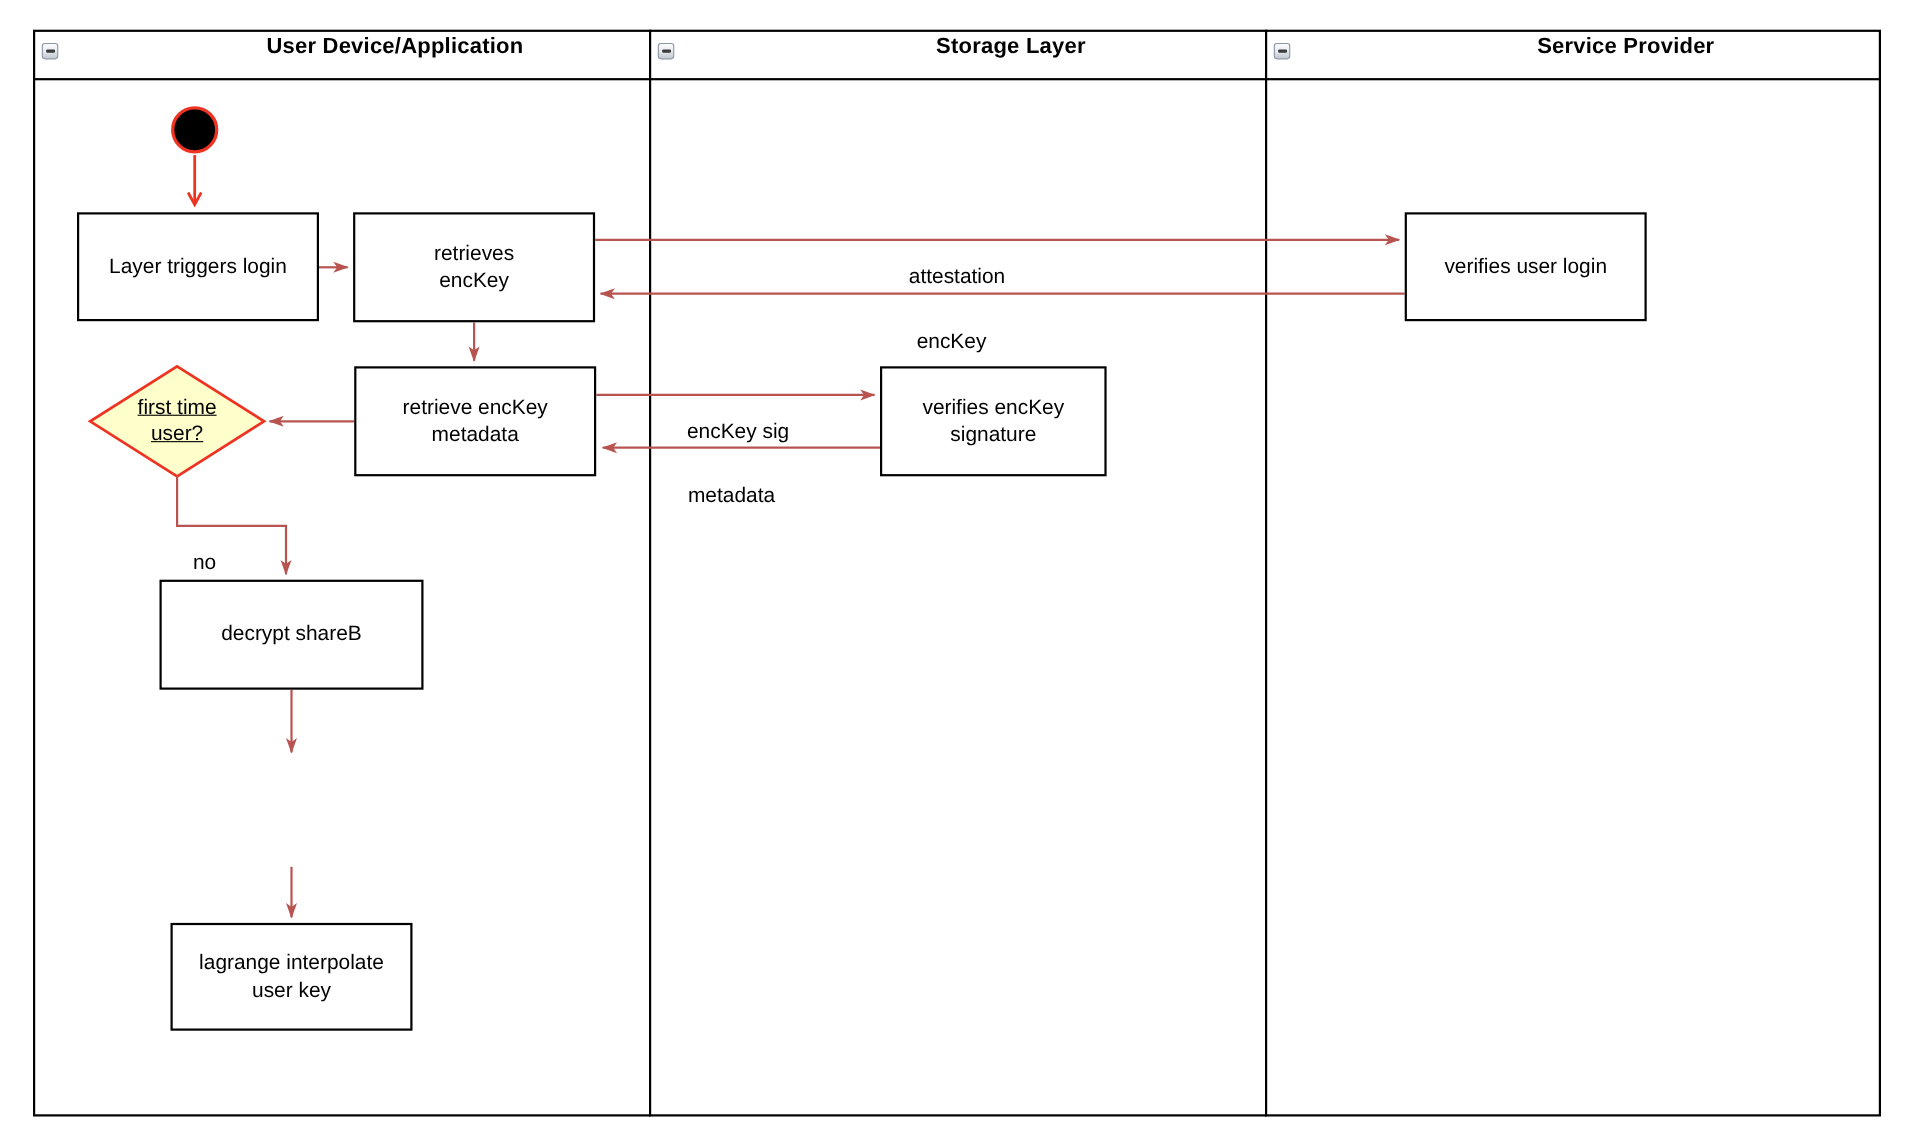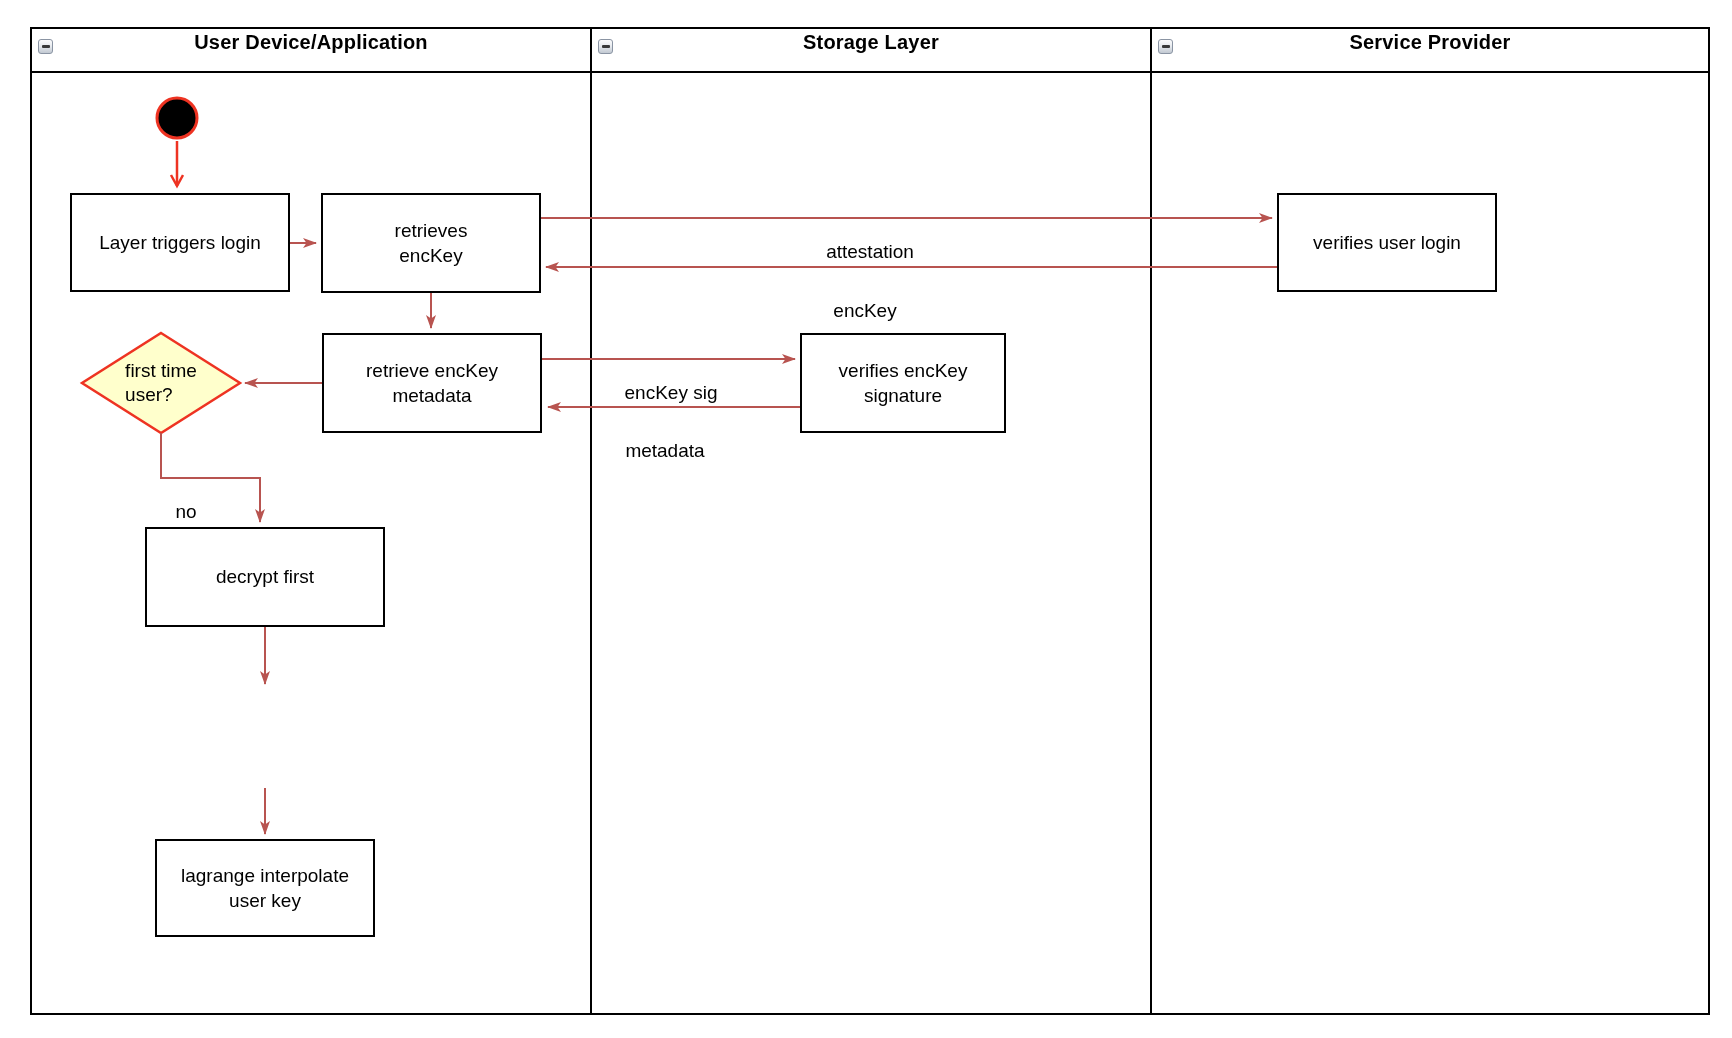--- a/index.html
+++ b/index.html
@@ -7,37 +7,37 @@
     position:relative;width:1732px;height:1038px;background:#fff;
     font-family:"Liberation Sans","DejaVu Sans",sans-serif;color:#000;overflow:hidden;
   }
   
   .pool{position:absolute;left:30px;top:27px;width:1680px;height:988px;
         border:2px solid #000;box-sizing:border-box;background:#fff;}
   .lane-divider{position:absolute;top:27px;height:988px;width:2px;background:#000;}
   .header-divider{position:absolute;left:30px;top:71px;width:1680px;height:2px;background:#000;}
   .lane-title{
     position:absolute;top:27px;height:31px;display:flex;align-items:center;justify-content:center;
-    font-weight:bold;font-size:20px;letter-spacing:.2px;
+    font-weight:bold;font-size:20px;letter-spacing:.2px;padding-left:48px;
   }
   .collapse-btn{
     position:absolute;width:15px;height:15px;border:1px solid #8a94a3;border-radius:3px;
     background:linear-gradient(180deg,#fdfdfe 0%,#e8ebef 45%,#c2c9d2 100%);
     display:flex;align-items:center;justify-content:center;box-sizing:border-box;cursor:pointer;
   }
   .collapse-btn .minus-bar{width:8px;height:2.5px;background:#3a3a3a;border-radius:1px;}
   
   .node{
     position:absolute;box-sizing:border-box;border:2px solid #000;background:#fff;
     display:flex;align-items:center;justify-content:center;text-align:center;
     font-size:19px;line-height:1.32;white-space:pre-line;cursor:default;
   }
   .decision-label{
-    position:absolute;display:flex;align-items:center;justify-content:center;text-align:left;
-    font-size:19px;line-height:1.25;white-space:pre-line;background:transparent;
+    position:absolute;display:flex;align-items:center;justify-content:center;text-align:center;
+    font-size:19px;line-height:1.25;white-space:pre-line;background:transparent;text-decoration:underline;
   }
   .edge-label{
     position:absolute;transform:translate(-50%,-50%);background:#fff;padding:0 2px;
     font-size:19px;white-space:nowrap;margin-top:34px;
   }
   .overlay{position:absolute;left:0;top:0;pointer-events:none;}
   .overlay .edge{stroke:var(--arrow,#b85450);stroke-width:2;fill:none;pointer-events:stroke;}
   .overlay .edge-red{stroke:var(--accent,#ee3322);stroke-width:2.5;fill:none;pointer-events:stroke;}
   #mBrick path{fill:var(--arrow,#b85450);}
   #mRedOpen path{stroke:var(--accent,#ee3322);fill:none;stroke-width:2.5;}
@@ -96,21 +96,21 @@
   </svg>
 
   <div class="node" style="left:70px;top:193px;width:220px;height:99px">Layer triggers login</div>
 
   <div class="node" style="left:321px;top:193px;width:220px;height:100px">retrieves
 encKey</div>
 
   <div class="node" style="left:322px;top:333px;width:220px;height:100px">retrieve encKey
 metadata</div>
 
-  <div class="node" style="left:145px;top:527px;width:240px;height:100px">decrypt first</div>
+  <div class="node" style="left:145px;top:527px;width:240px;height:100px">decrypt shareB</div>
 
 
   <div class="node" style="left:155px;top:839px;width:220px;height:98px">lagrange interpolate
 user key</div>
 
   <div class="node" style="left:800px;top:333px;width:206px;height:100px">verifies encKey
 signature</div>
 
   <div class="node" style="left:1277px;top:193px;width:220px;height:99px">verifies user login</div>
 

